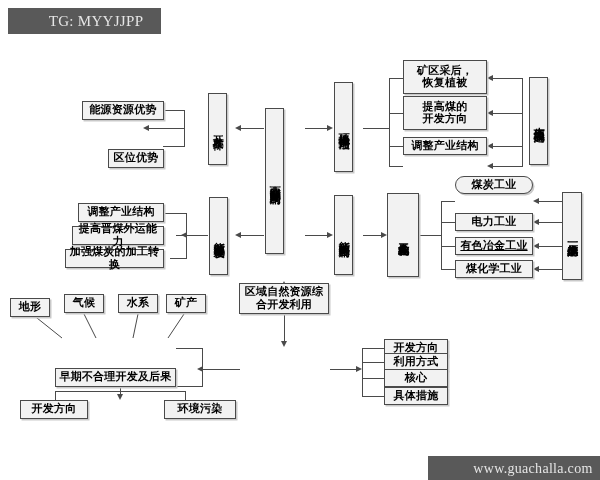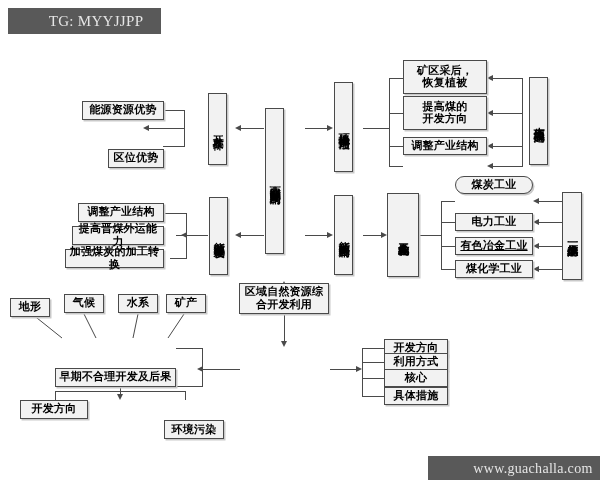--- a/index.html
+++ b/index.html
@@ -219,21 +219,21 @@
   <div class="bx" style="left:118px;top:294px;width:40px;height:19px;">水系</div>
 
   <div class="bx" style="left:166px;top:294px;width:40px;height:19px;">矿产</div>
 
 
   <div class="bx" style="left:55px;top:368px;width:121px;height:19px;">早期不合理开发及后果</div>
 
   <div class="bx" style="left:20px;top:400px;width:68px;height:19px;">开发方向</div>
 
 
-  <div class="bx" style="left:164px;top:420px;width:60px;height:19px;font-family:Liberation Serif, serif;">环境污染</div>
+  <div class="bx" style="left:164px;top:400px;width:72px;height:19px;">环境污染</div>
 
   <div class="bx" style="left:239px;top:283px;width:90px;height:31px;">区域自然资源综合开发利用</div>
 
 
   <div class="bx" style="left:384px;top:339px;width:64px;height:18px;">开发方向</div>
 
   <div class="bx" style="left:384px;top:353px;width:64px;height:18px;">利用方式</div>
 
   <div class="bx" style="left:384px;top:369px;width:64px;height:18px;">核心</div>
 

